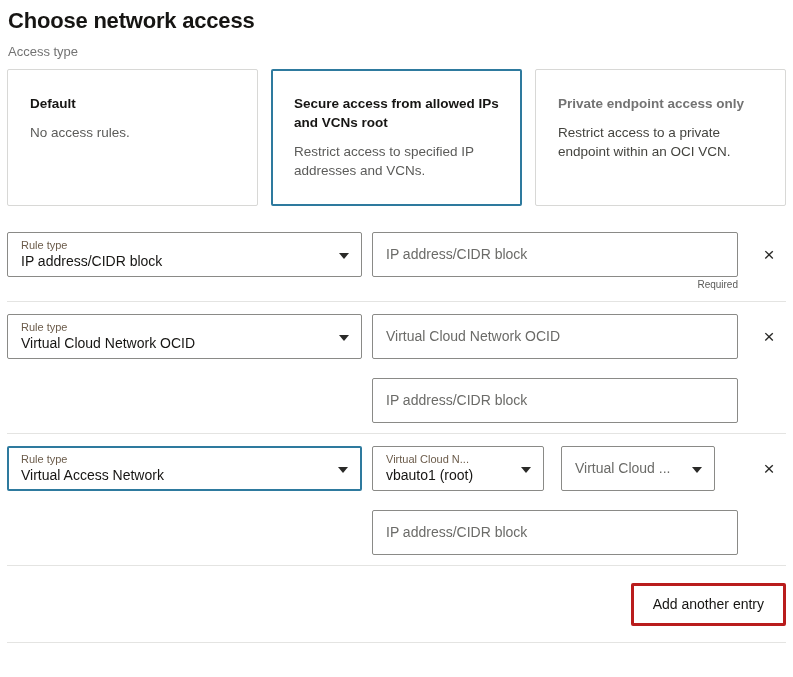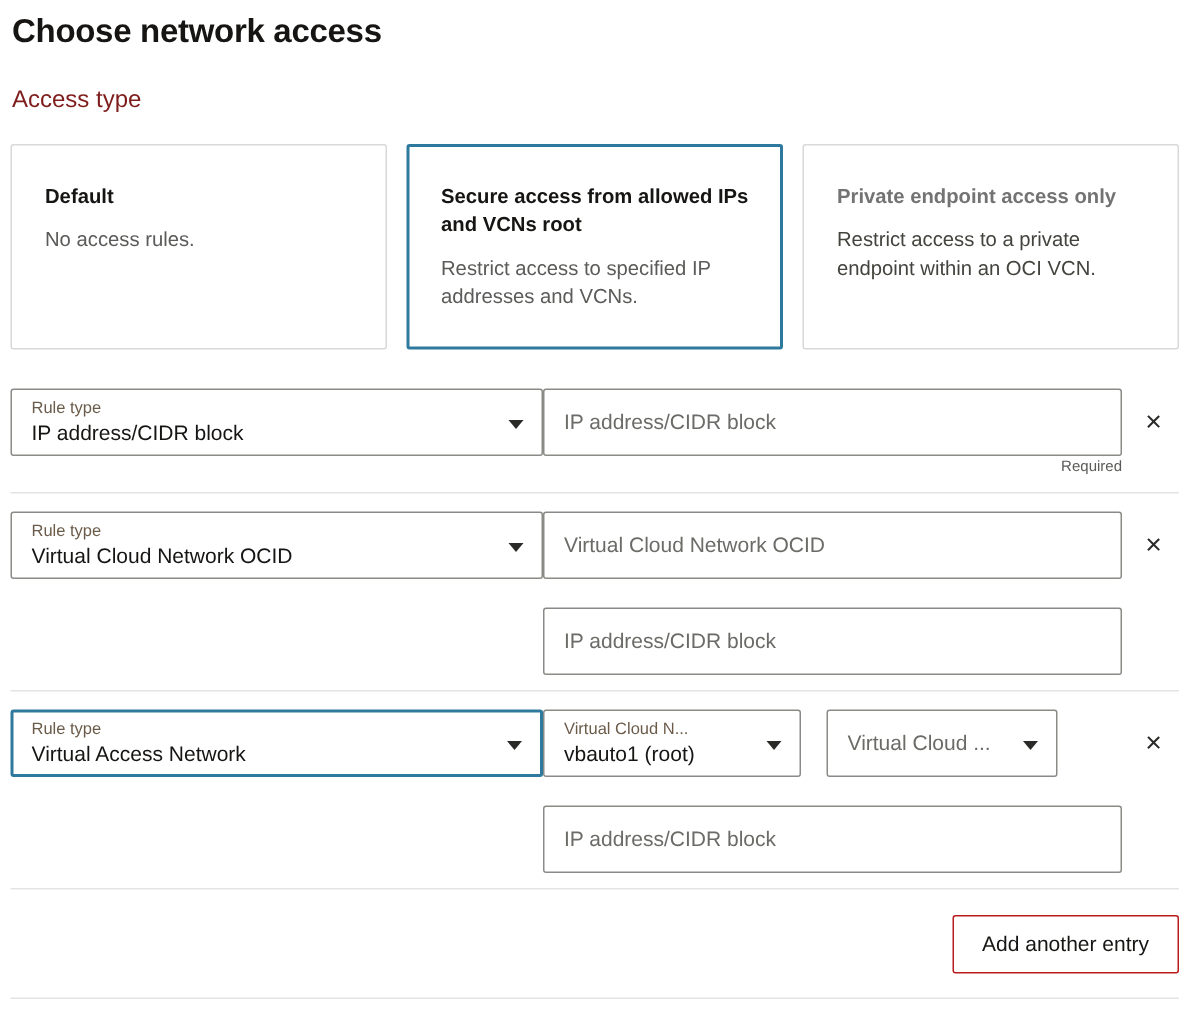--- a/index.html
+++ b/index.html
@@ -15,31 +15,31 @@
   
   .page-title {
     font-size: 22px;
     font-weight: bold;
     letter-spacing: -0.2px;
     color: #161513;
     padding-top: 8px;
     padding-left: 1px;
   }
   .section-label {
-    font-size: 16px;
-    color: #7f1d1d;
-    margin-top: 24px;
+    font-size: 13px;
+    color: #737373;
+    margin-top: 10px;
     padding-left: 1px;
   }
 
   
   .cards {
     display: flex;
     gap: 13px;
-    margin-top: 20px;
+    margin-top: 10px;
   }
   .card {
     flex: 1 1 0;
     min-width: 0;
     height: 137px;
     border: 1px solid #d8d8d6;
     border-radius: 2px;
     background: #ffffff;
     padding: 24px 22px 0 22px;
     cursor: pointer;
@@ -67,20 +67,21 @@
   .rules { margin-top: 14px; }
   .divider {
     height: 1px;
     background: #e4e4e2;
     width: 100%;
   }
   .rule-row {
     display: flex;
     align-items: flex-start;
     padding: 12px 0 10px 0;
+    gap: 10px;
   }
   .rule-left { width: 355px; flex: 0 0 355px; }
   .rule-right { flex: 1 1 auto; }
 
   
   .field {
     position: relative;
     border: 1px solid #8a8a87;
     border-radius: 2px;
     background: #fff;
@@ -155,21 +156,21 @@
   .vcn-compartment { width: 172px; flex: 0 0 172px; }
   .vcn-select { width: 154px; flex: 0 0 154px; }
 
   
   .footer-actions {
     display: flex;
     justify-content: flex-end;
     padding: 17px 0 16px 0;
   }
   .btn {
-    border: 1px solid #b91c1c;
+    border: 3px solid #b91c1c;
     border-radius: 2px;
     background: #fff;
     font-family: "Liberation Sans", sans-serif;
     font-size: 14px;
     color: #161513;
     padding: 10px 19px;
     cursor: pointer;
     line-height: 1.2;
   }
 </style>

